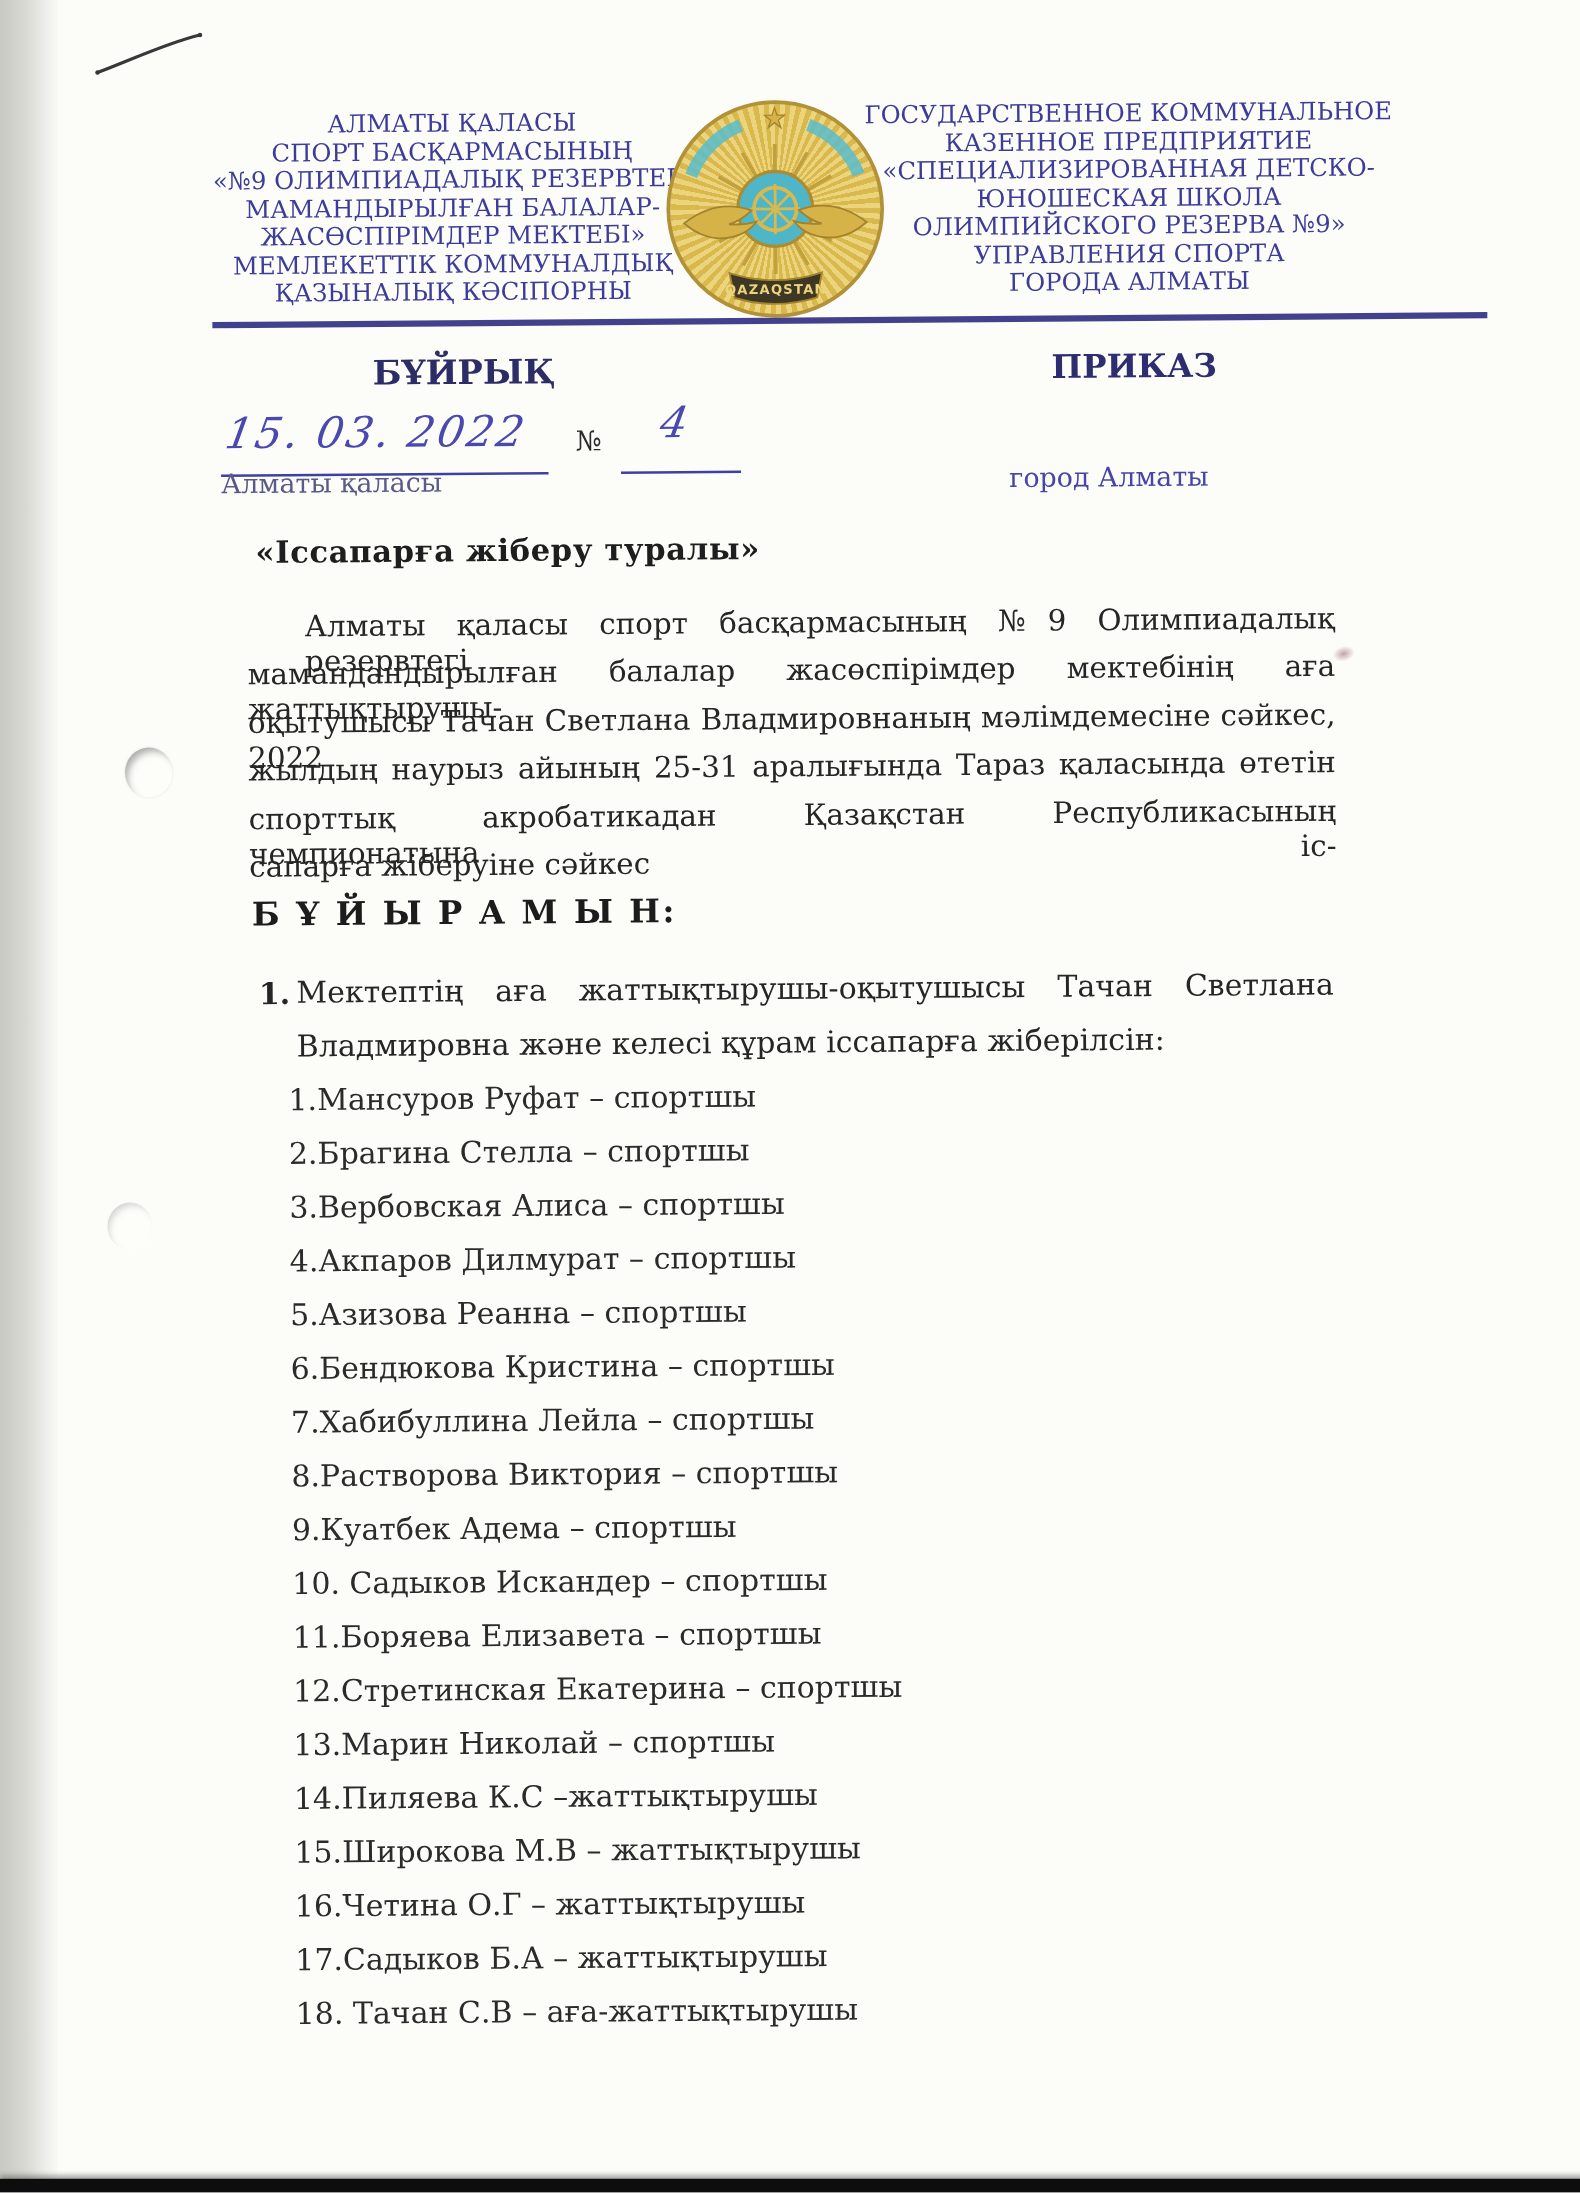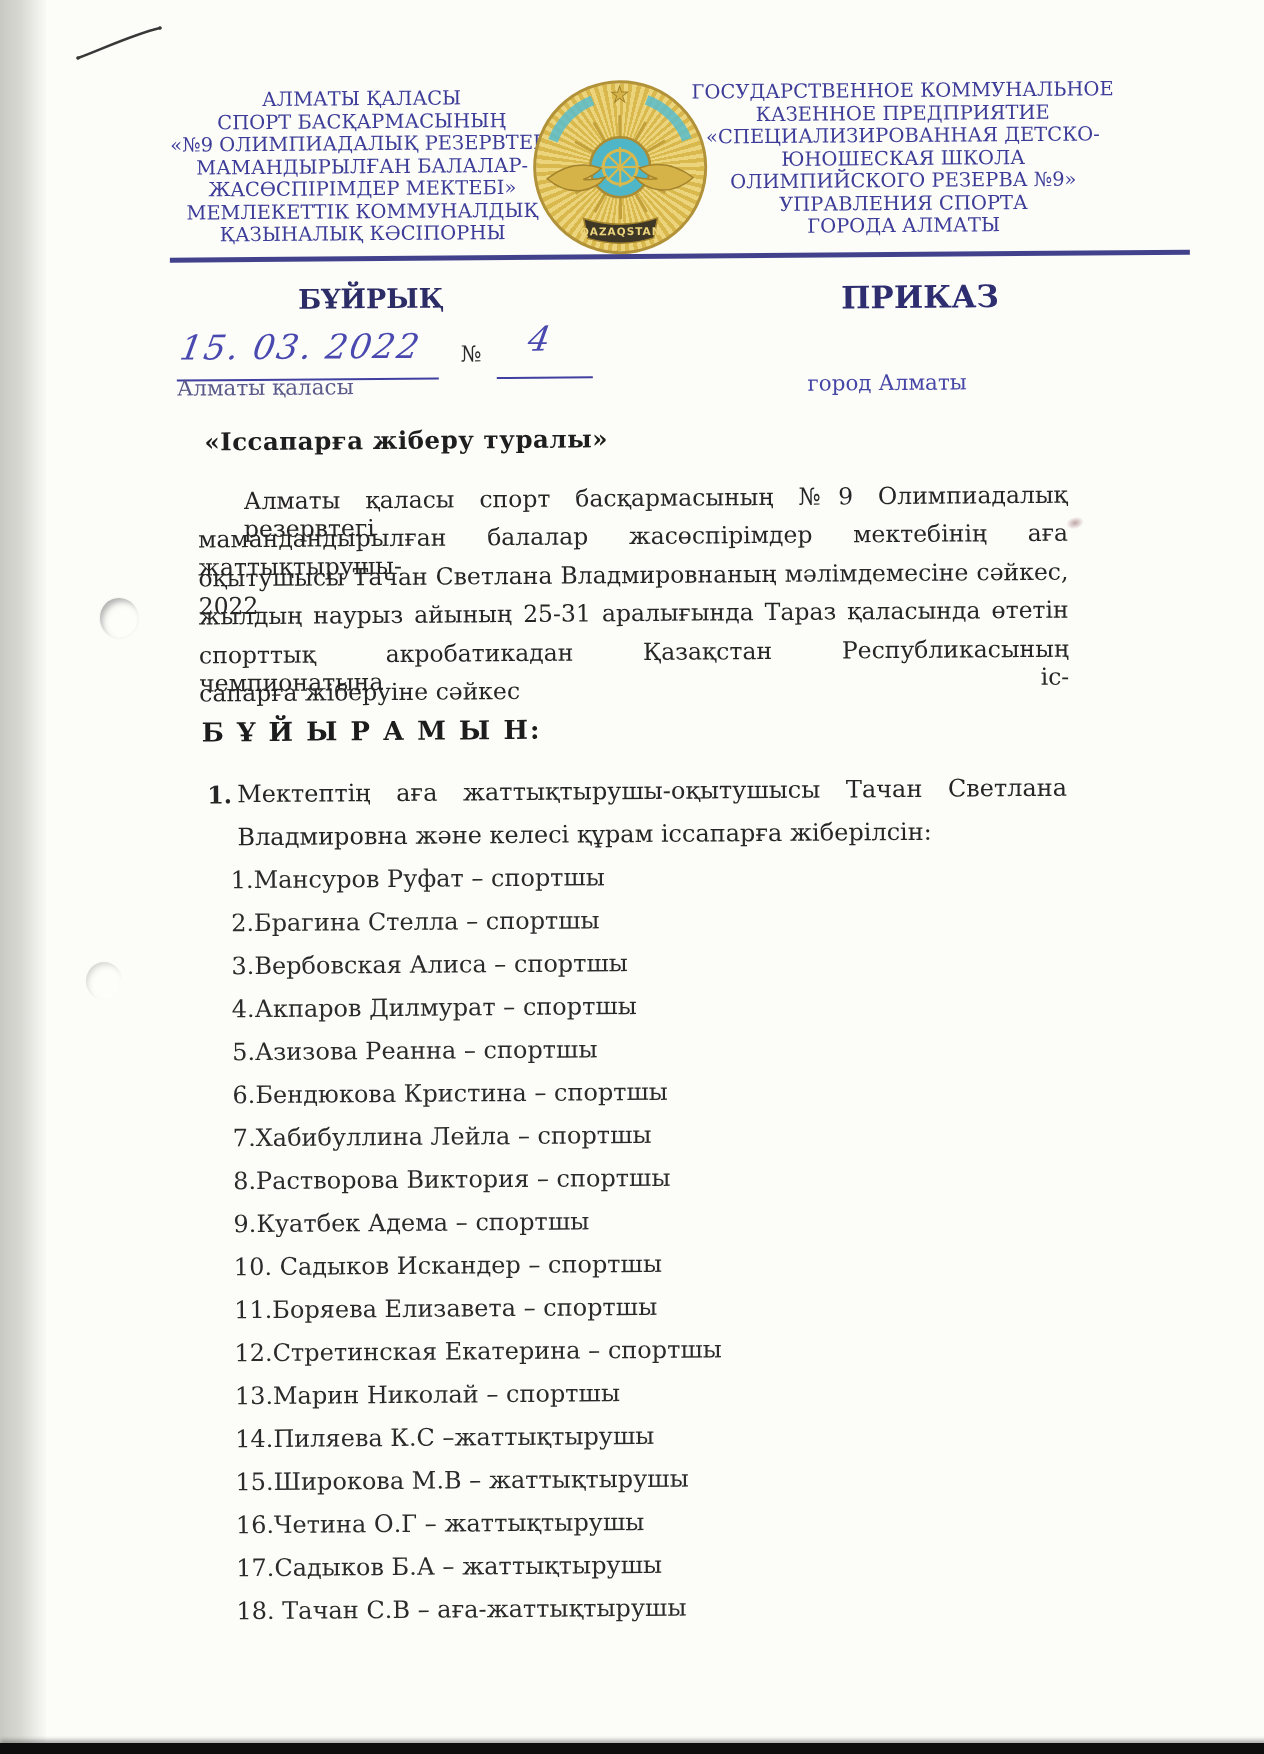--- a/index.html
+++ b/index.html
@@ -32,21 +32,21 @@
   .emblem{position:absolute;left:536px;top:80px;width:174px;height:174px;}
   .emblem-bg{width:100%;height:100%;border-radius:50%;box-sizing:border-box;
     border:3px solid #b29238;
     background:
       radial-gradient(circle at 50% 50%,#e9d06a 0 18%,rgba(0,0,0,0) 18.5%),
       repeating-conic-gradient(from 0deg,#d9b94e 0deg 3deg,#ecd47c 3deg 6deg);}
   .emblem svg{position:absolute;inset:0;}
   .rule{position:absolute;left:172px;top:254px;width:1020px;height:5px;background:#42428c;}
   .order-word{position:absolute;font-weight:bold;}
   .word-kk{left:298px;top:281px;width:150px;text-align:center;font-size:27px;color:#2c2c66;}
-  .word-ru{left:843px;top:281px;width:115px;text-align:center;font-size:31px;color:#2d2d70;}
+  .word-ru{left:843px;top:281px;width:115px;text-align:center;font-size:26px;color:#2d2d70;}
   .date-row{position:absolute;left:178px;top:318px;width:460px;height:86px;}
   .hw{font-style:italic;color:#4949b0;font-size:34px;letter-spacing:2px;transform:skewX(-10deg);display:inline-block;}
   .hw-date{position:absolute;left:4px;top:6px;}
   .ul1{position:absolute;left:0;top:58px;width:262px;border-bottom:2.5px solid #4040a0;}
   .no-sign{position:absolute;left:284px;top:22px;font-size:22px;color:#2b2b2b;}
   .hw-num{position:absolute;left:352px;top:0px;}
   .ul2{position:absolute;left:320px;top:58px;width:96px;border-bottom:2.5px solid #4040a0;}
   .cities{position:absolute;left:178px;top:372px;width:790px;display:flex;justify-content:space-between;font-size:21.5px;}
   .city-kk{color:#5a5a8a;}
   .city-ru{color:#4646a6;}

